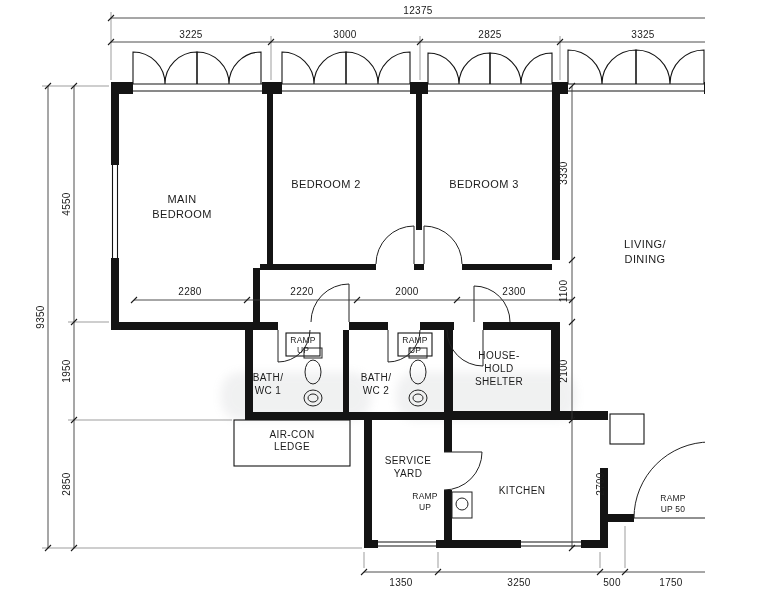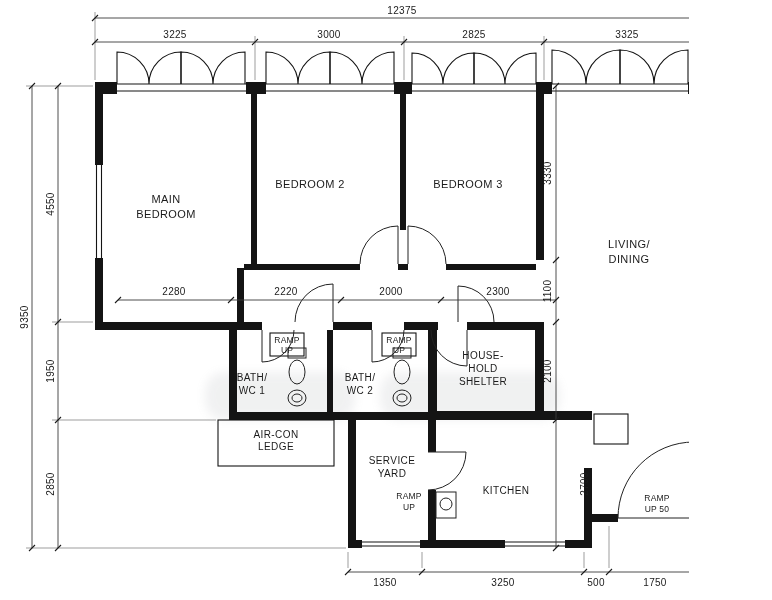--- a/index.html
+++ b/index.html
@@ -2,20 +2,21 @@
 <html><head>
 <meta charset="utf-8">
 <style>
   html,body{margin:0;padding:0;background:#ffffff;}
   .canvas{
     position:relative;
     width:689px;height:600px;
     background:#ffffff;
     font-family:"Liberation Sans", sans-serif;
     overflow:hidden;
+    margin-left:16px;
   }
   svg{display:block;}
   svg text{
     fill:#1b1b1b;
     font-family:"Liberation Sans", sans-serif;
     letter-spacing:.4px;
   }
   .room-label{font-size:11px;}
   .small-label{font-size:10px;}
   .tiny-label{font-size:8.5px;letter-spacing:.2px;}

